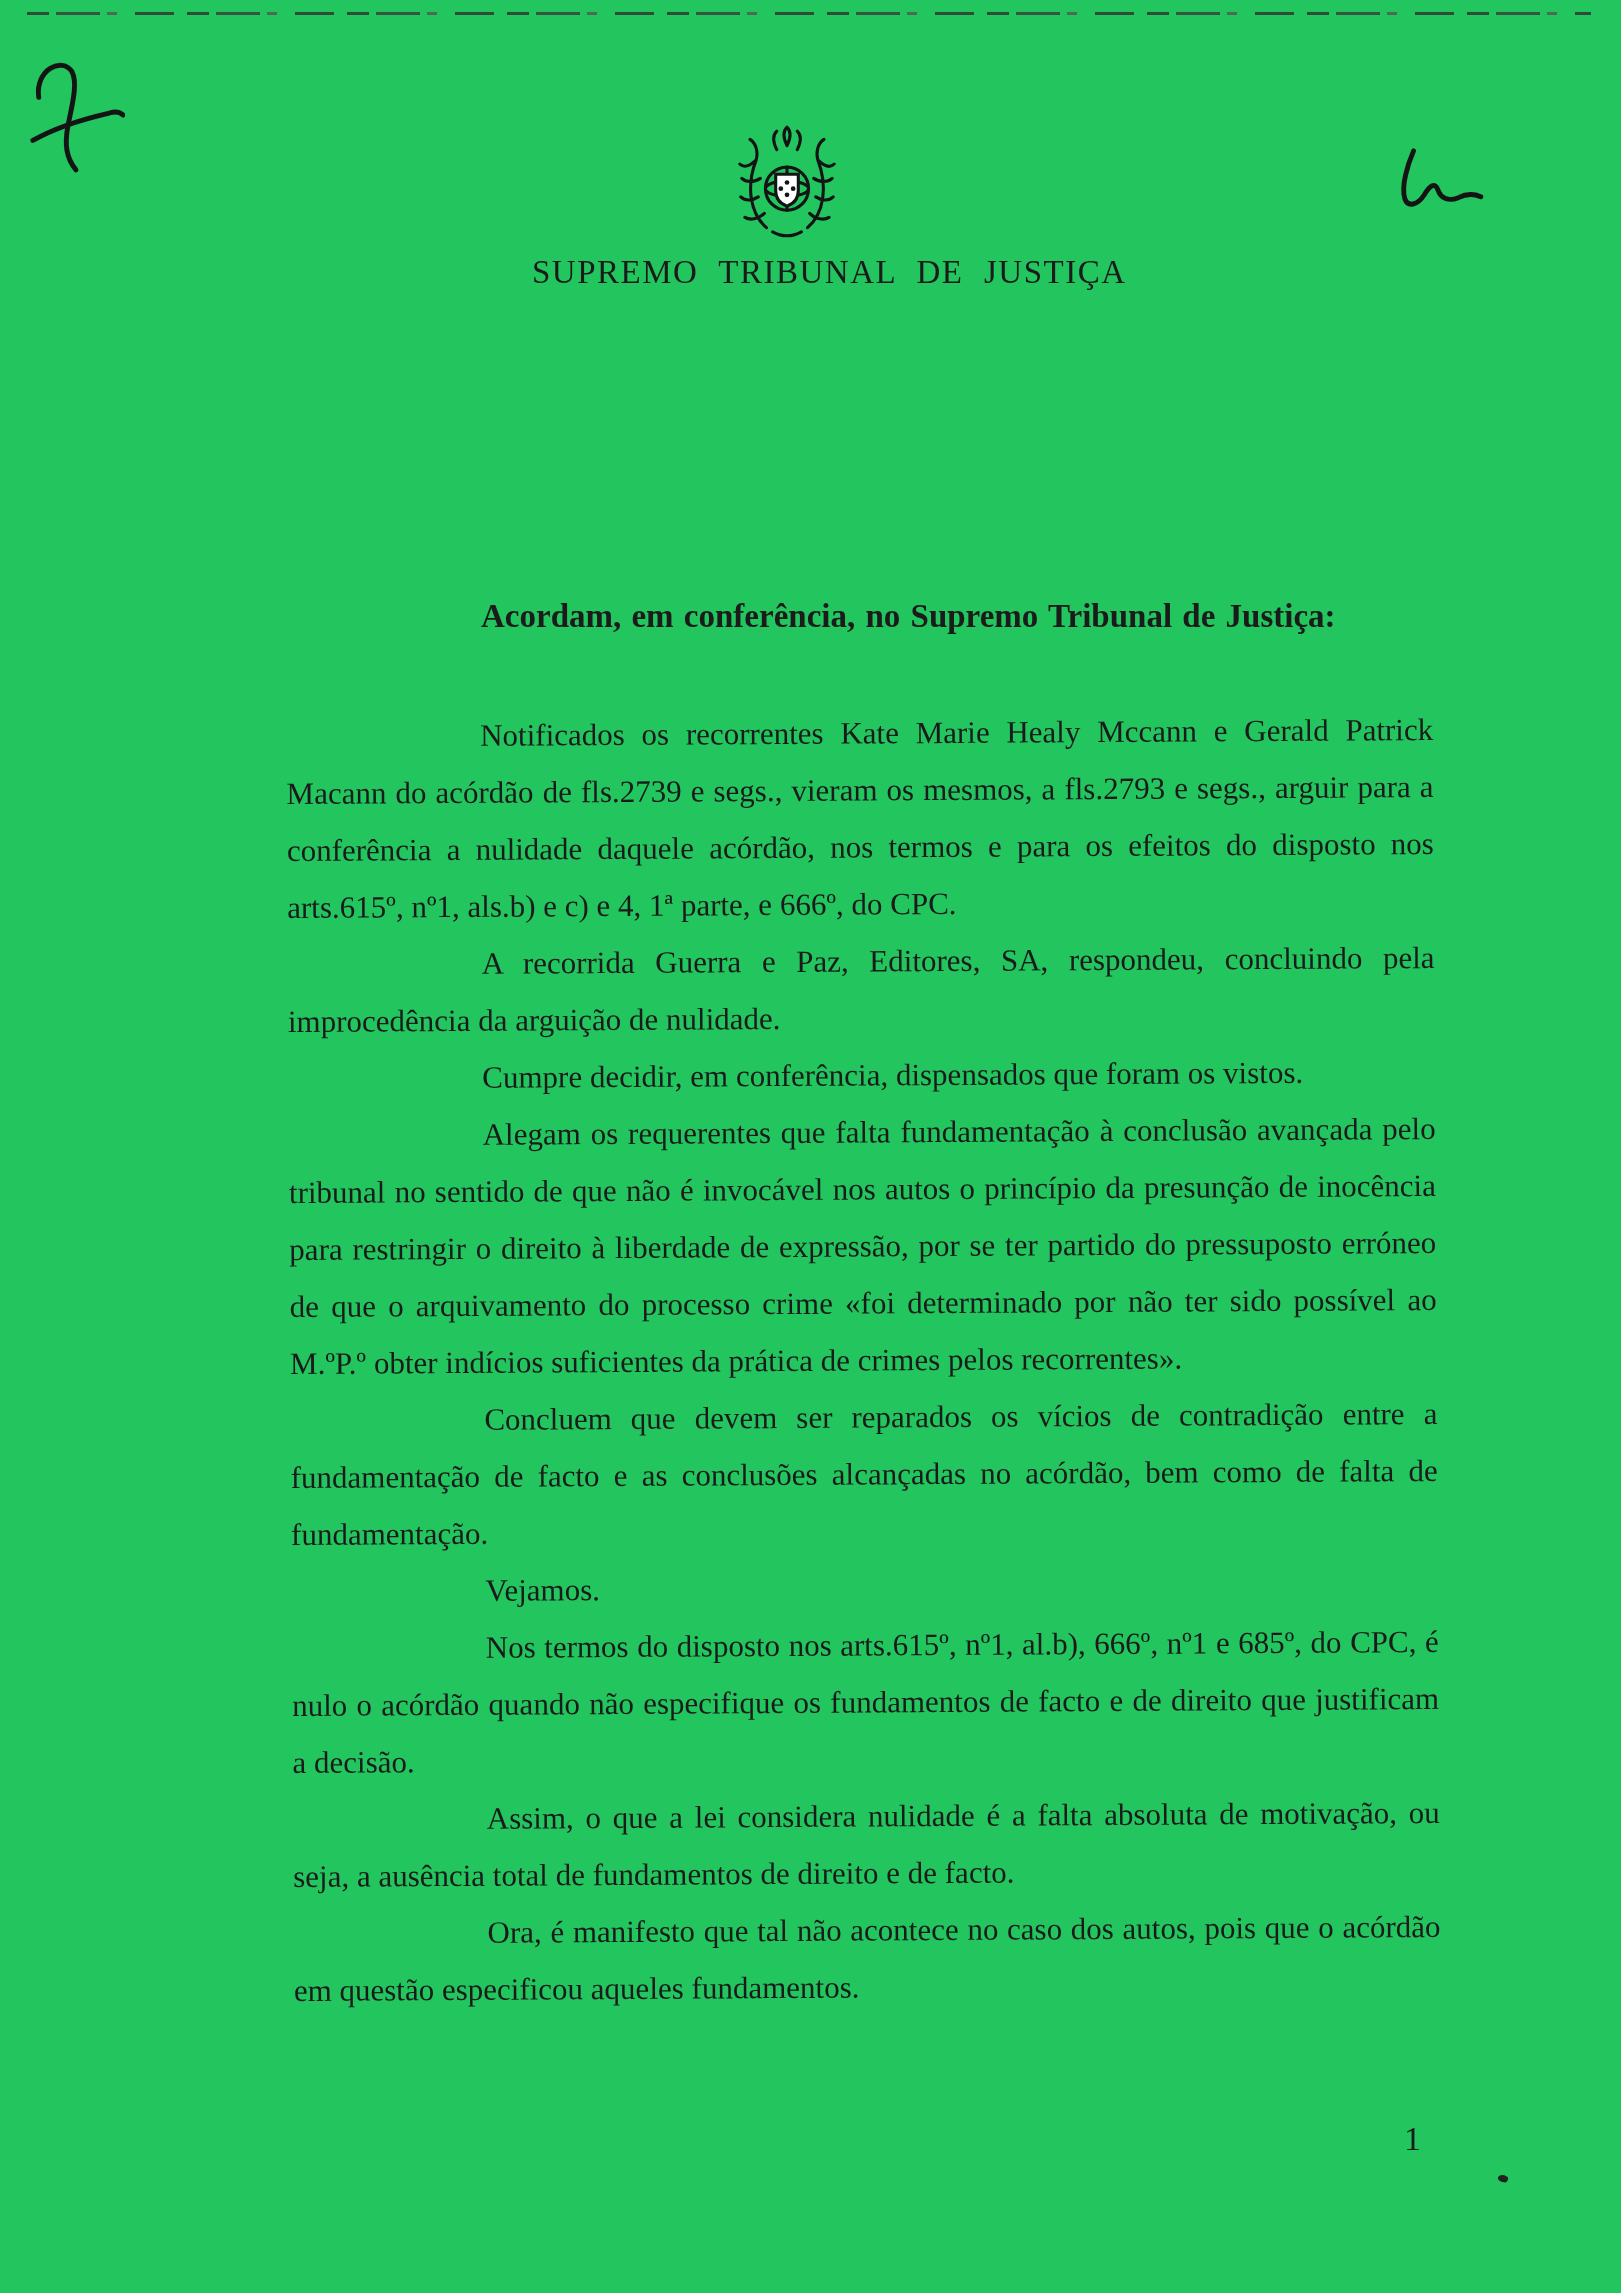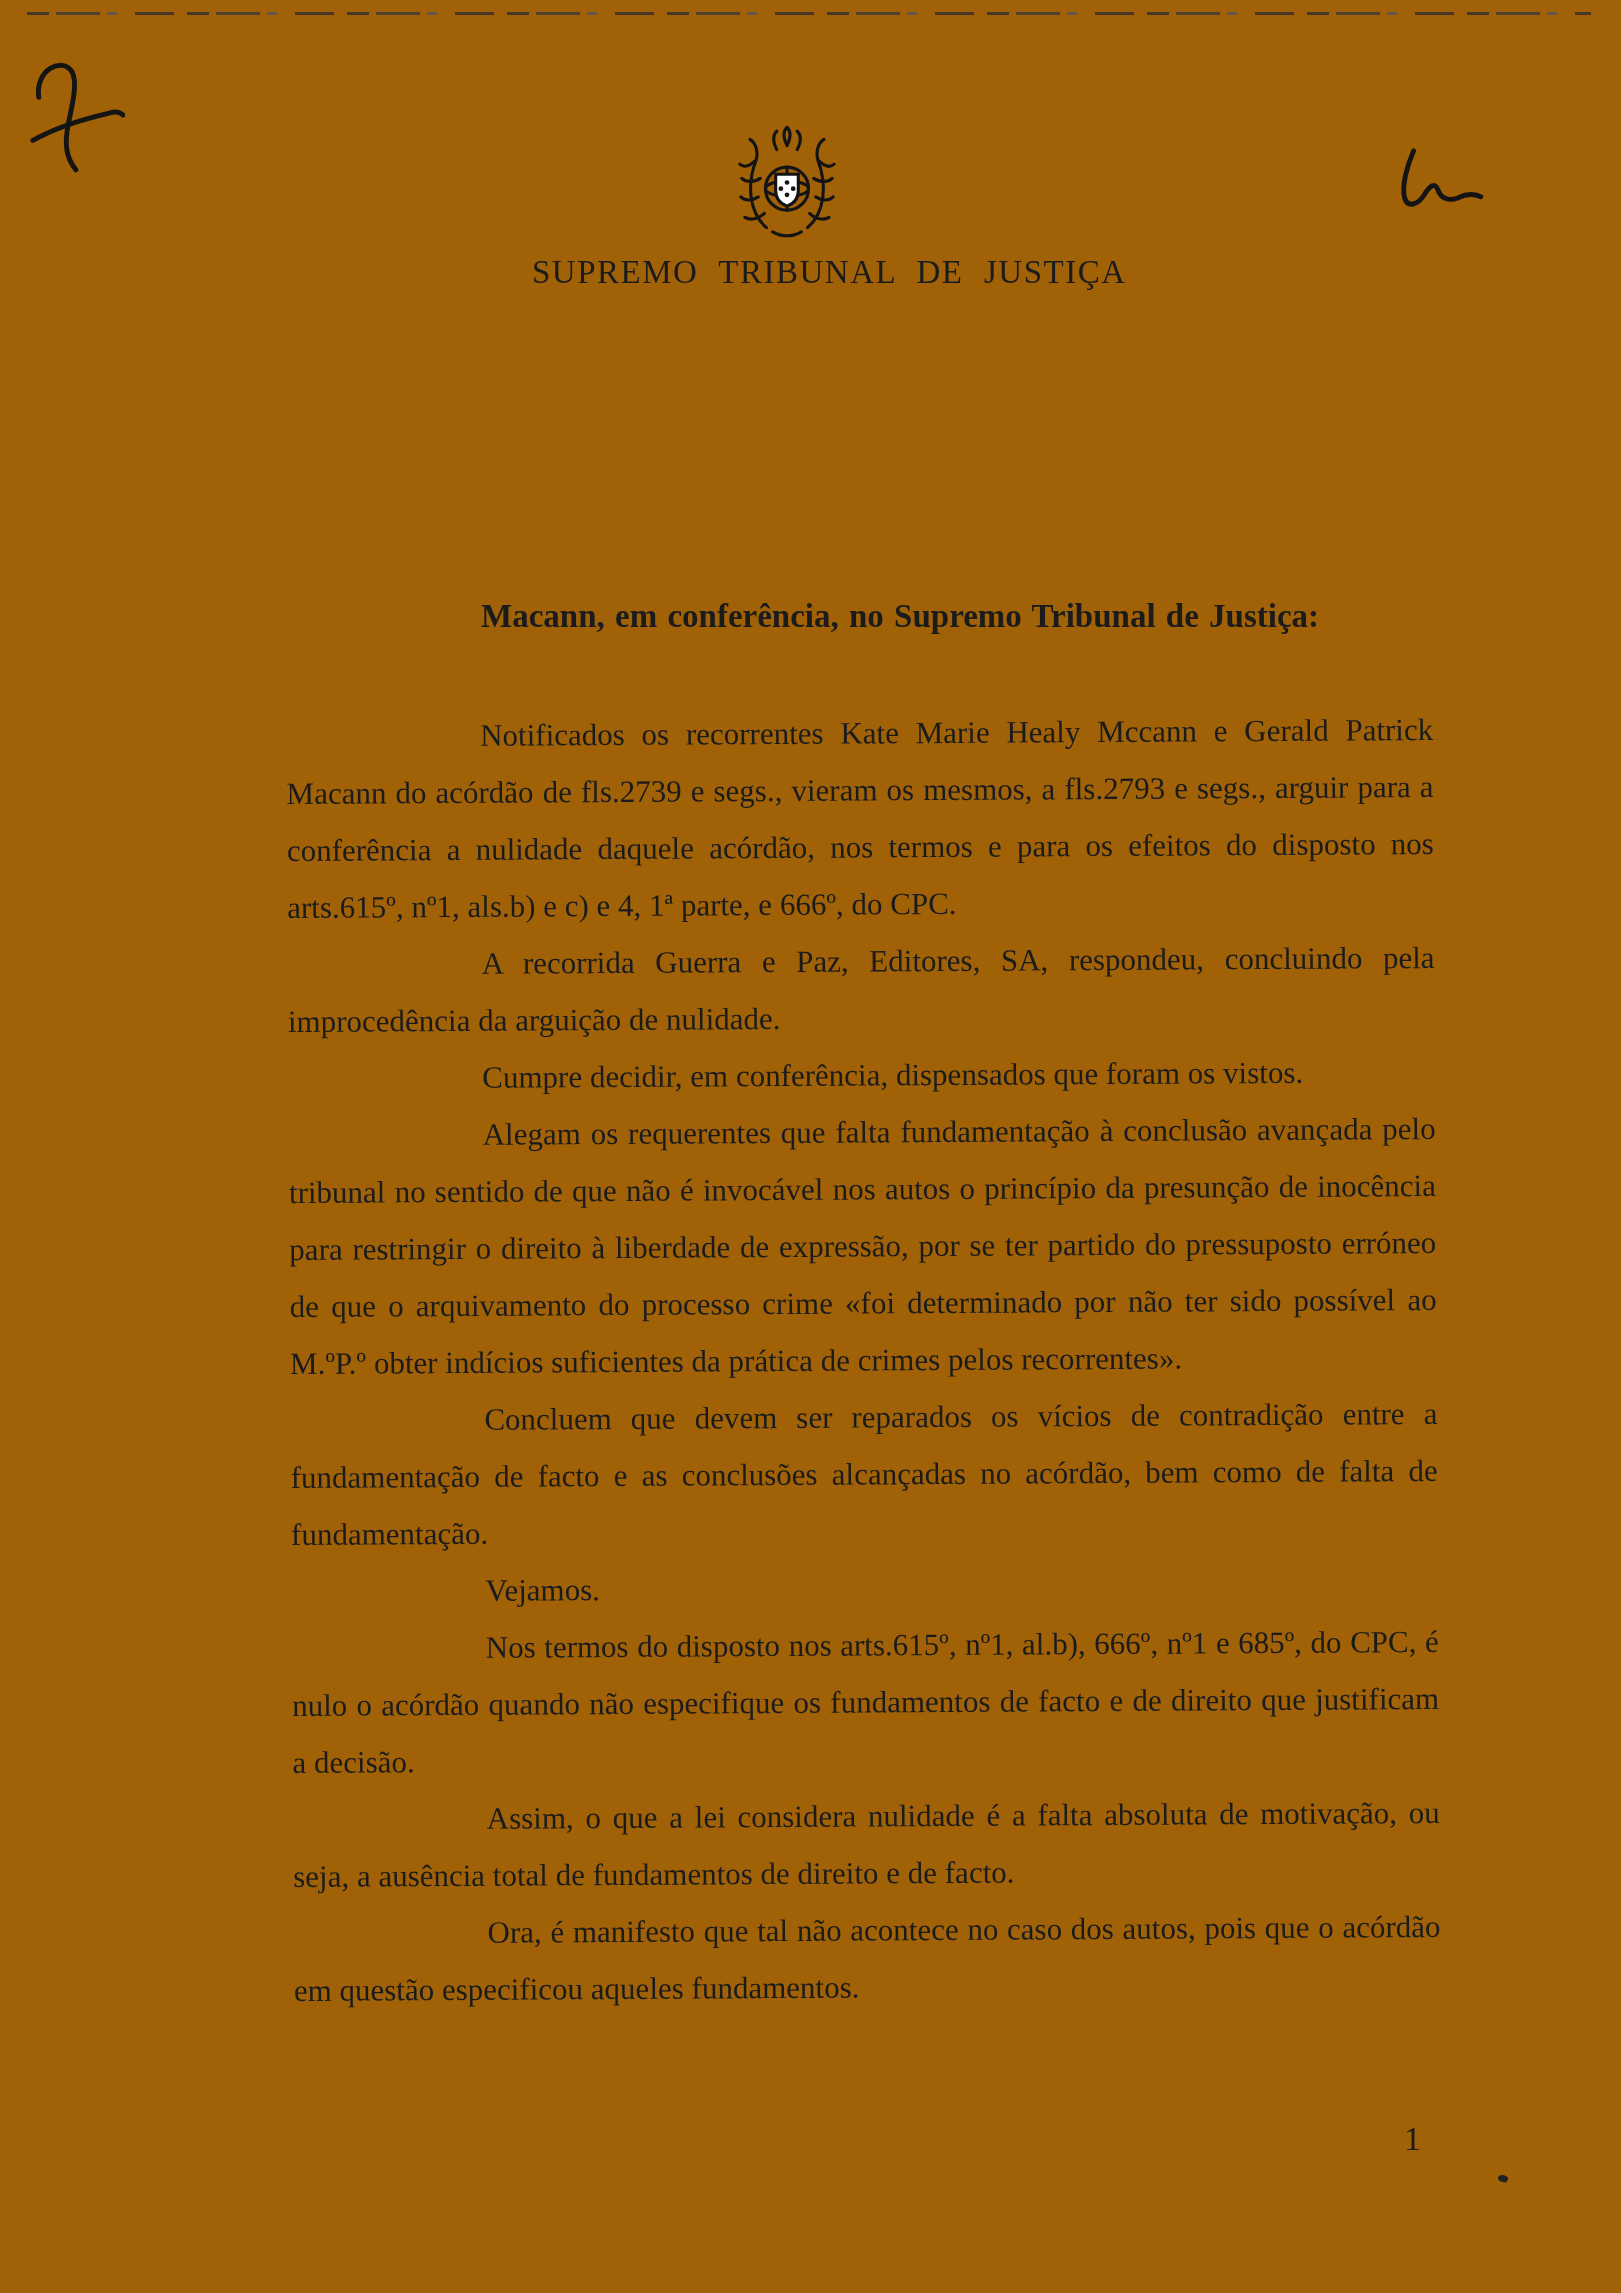--- a/index.html
+++ b/index.html
@@ -1,20 +1,20 @@
 <!DOCTYPE html>
 <html lang="pt"><head>
 <meta charset="utf-8">
 <style>
   html, body { margin: 0; padding: 0; background: #ffffff; }
   .page {
     position: relative;
     width: 1621px;
     height: 2294px;
-    background: #a16207;
+    background: #22c55e;
     font-family: "Liberation Serif", "DejaVu Serif", serif;
     color: #1b1b1b;
     overflow: hidden;
   }
 
   
   .scan-edge {
     position: absolute;
     top: 11.8px; left: 27.4px;
     width: 1564px; height: 2.9px;
@@ -124,21 +124,21 @@
           <circle cx="44" cy="62" r="2.3"></circle>
           <circle cx="56" cy="62" r="2.3"></circle>
           <circle cx="50" cy="68" r="2.3"></circle>
         </g>
       </svg>
     </span>
     <div class="court-name">SUPREMO TRIBUNAL DE JUSTIÇA</div>
   </div>
 
 
-  <div class="decision-heading">Macann, em conferência, no Supremo Tribunal de Justiça:</div>
+  <div class="decision-heading">Acordam, em conferência, no Supremo Tribunal de Justiça:</div>
 
   <div class="body-block">
     <p>Notificados os recorrentes Kate Marie Healy Mccann e Gerald Patrick Macann do acórdão de fls.2739 e segs., vieram os mesmos, a fls.2793 e segs., arguir para a conferência a nulidade daquele acórdão, nos termos e para os efeitos do disposto nos arts.615º, nº1, als.b) e c) e 4, 1ª parte, e 666º, do CPC.</p>
     <p>A recorrida Guerra e Paz, Editores, SA, respondeu, concluindo pela improcedência da arguição de nulidade.</p>
     <p>Cumpre decidir, em conferência, dispensados que foram os vistos.</p>
     <p>Alegam os requerentes que falta fundamentação à conclusão avançada pelo tribunal no sentido de que não é invocável nos autos o princípio da presunção de inocência para restringir o direito à liberdade de expressão, por se ter partido do pressuposto erróneo de que o arquivamento do processo crime «foi determinado por não ter sido possível ao M.ºP.º obter indícios suficientes da prática de crimes pelos recorrentes».</p>
     <p>Concluem que devem ser reparados os vícios de contradição entre a fundamentação de facto e as conclusões alcançadas no acórdão, bem como de falta de fundamentação.</p>
     <p>Vejamos.</p>
     <p>Nos termos do disposto nos arts.615º, nº1, al.b), 666º, nº1 e 685º, do CPC, é nulo o acórdão quando não especifique os fundamentos de facto e de direito que justificam a decisão.</p>
     <p>Assim, o que a lei considera nulidade é a falta absoluta de motivação, ou seja, a ausência total de fundamentos de direito e de facto.</p>

